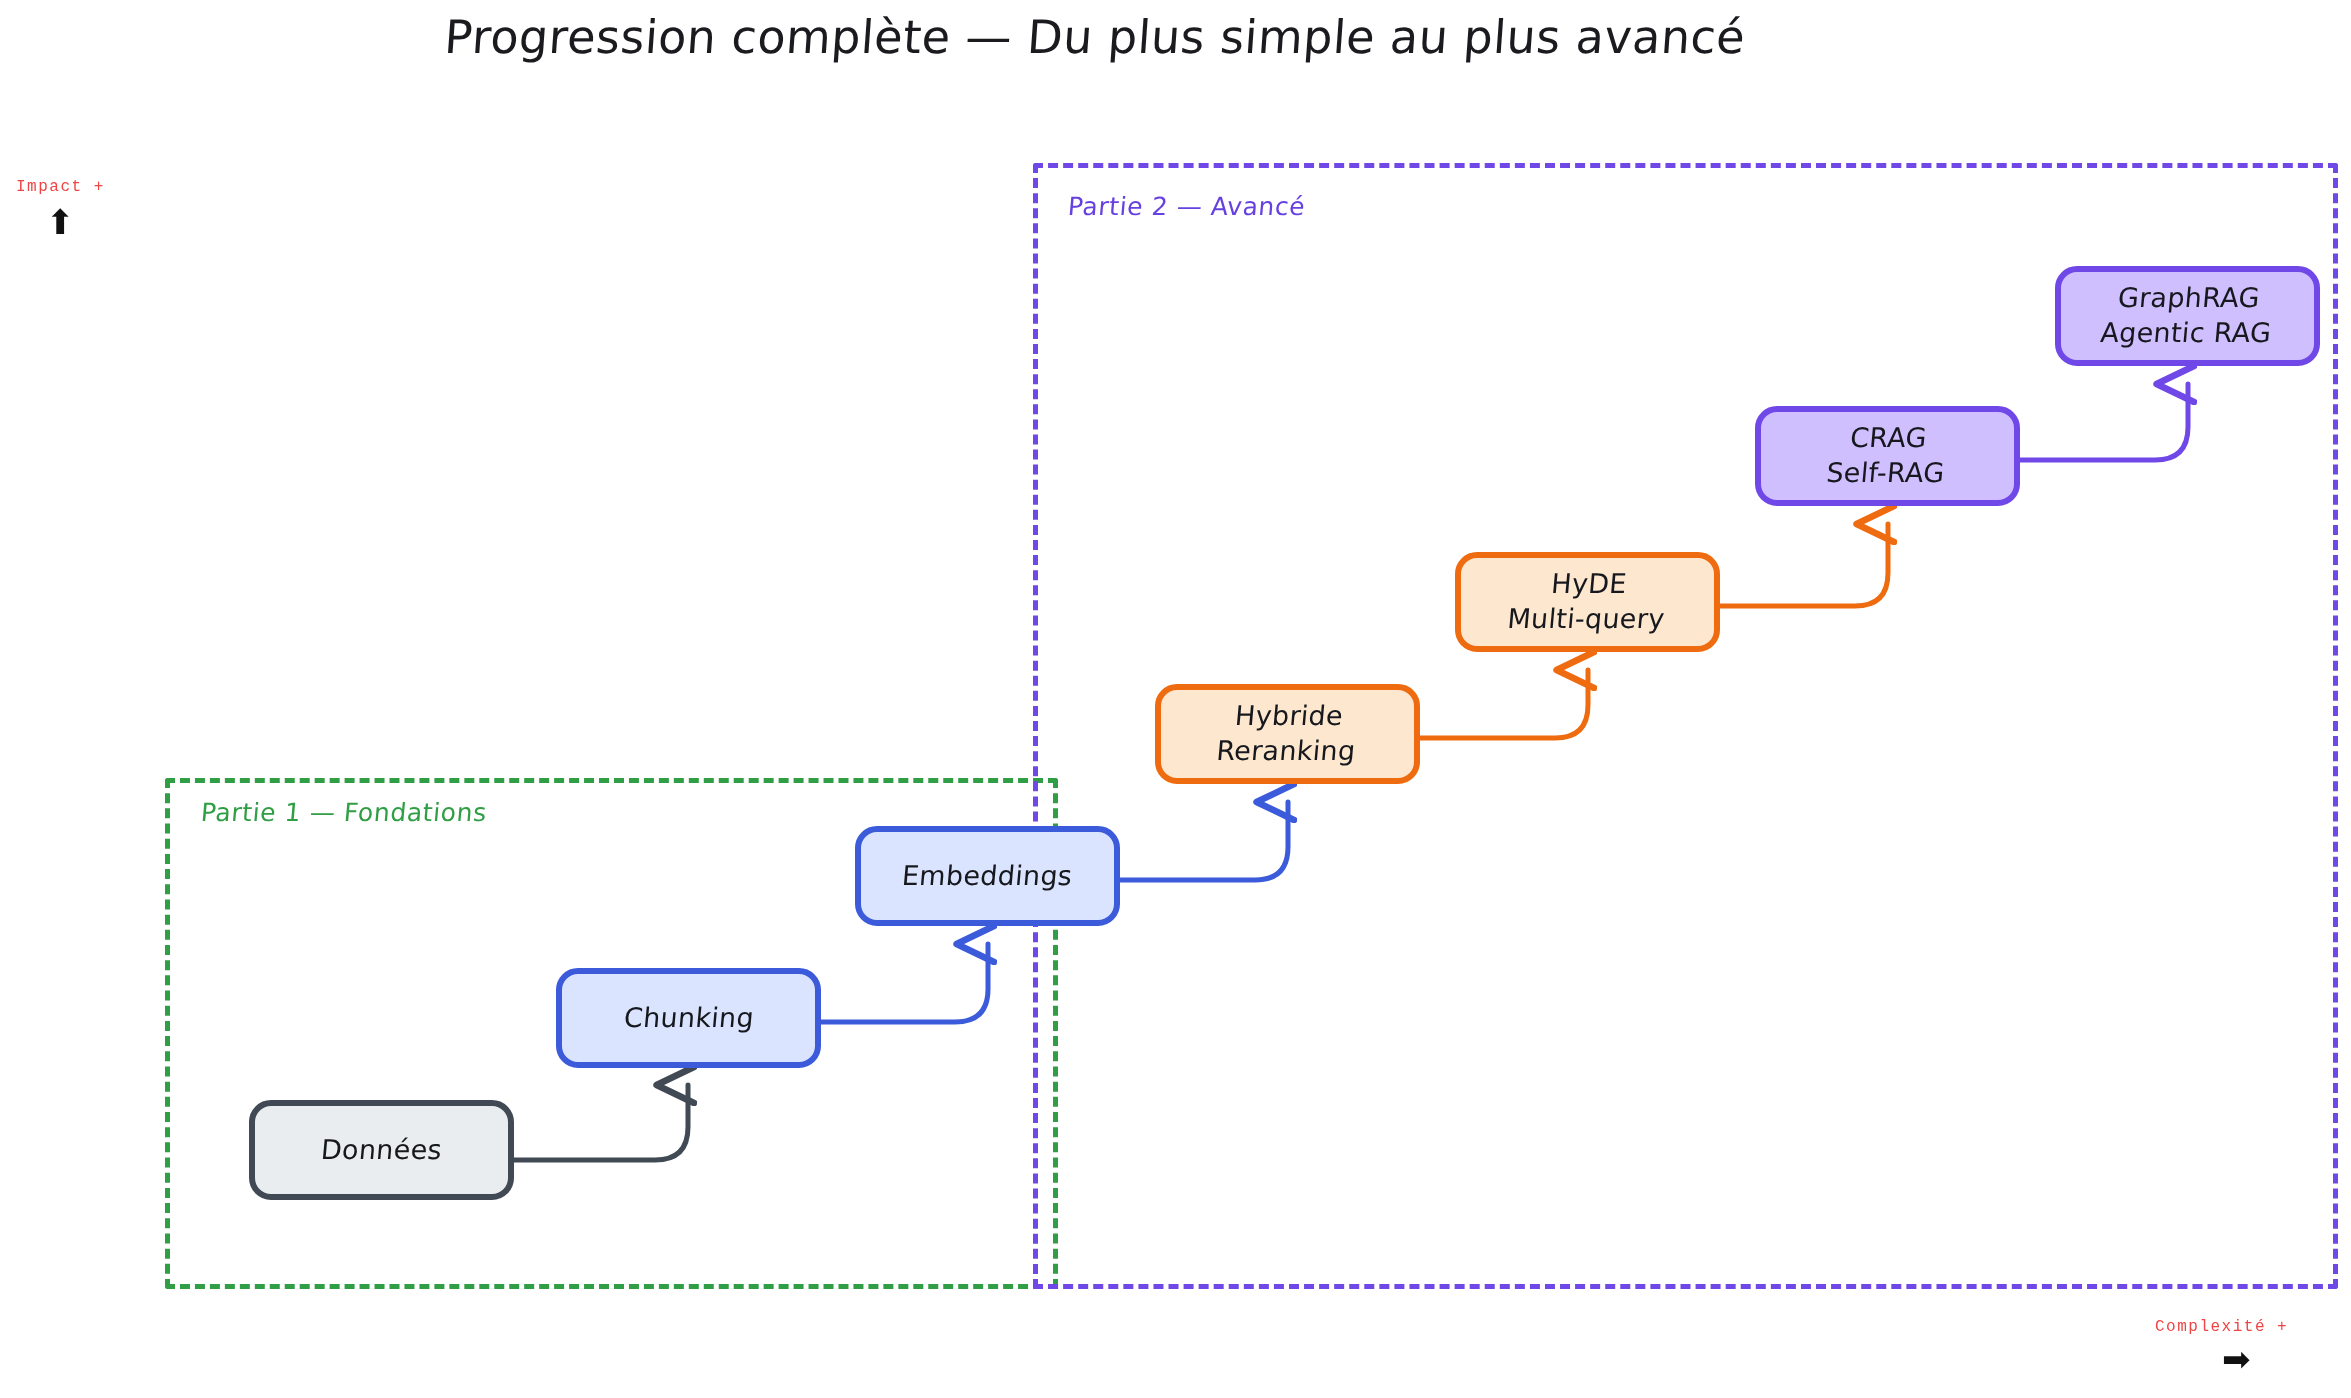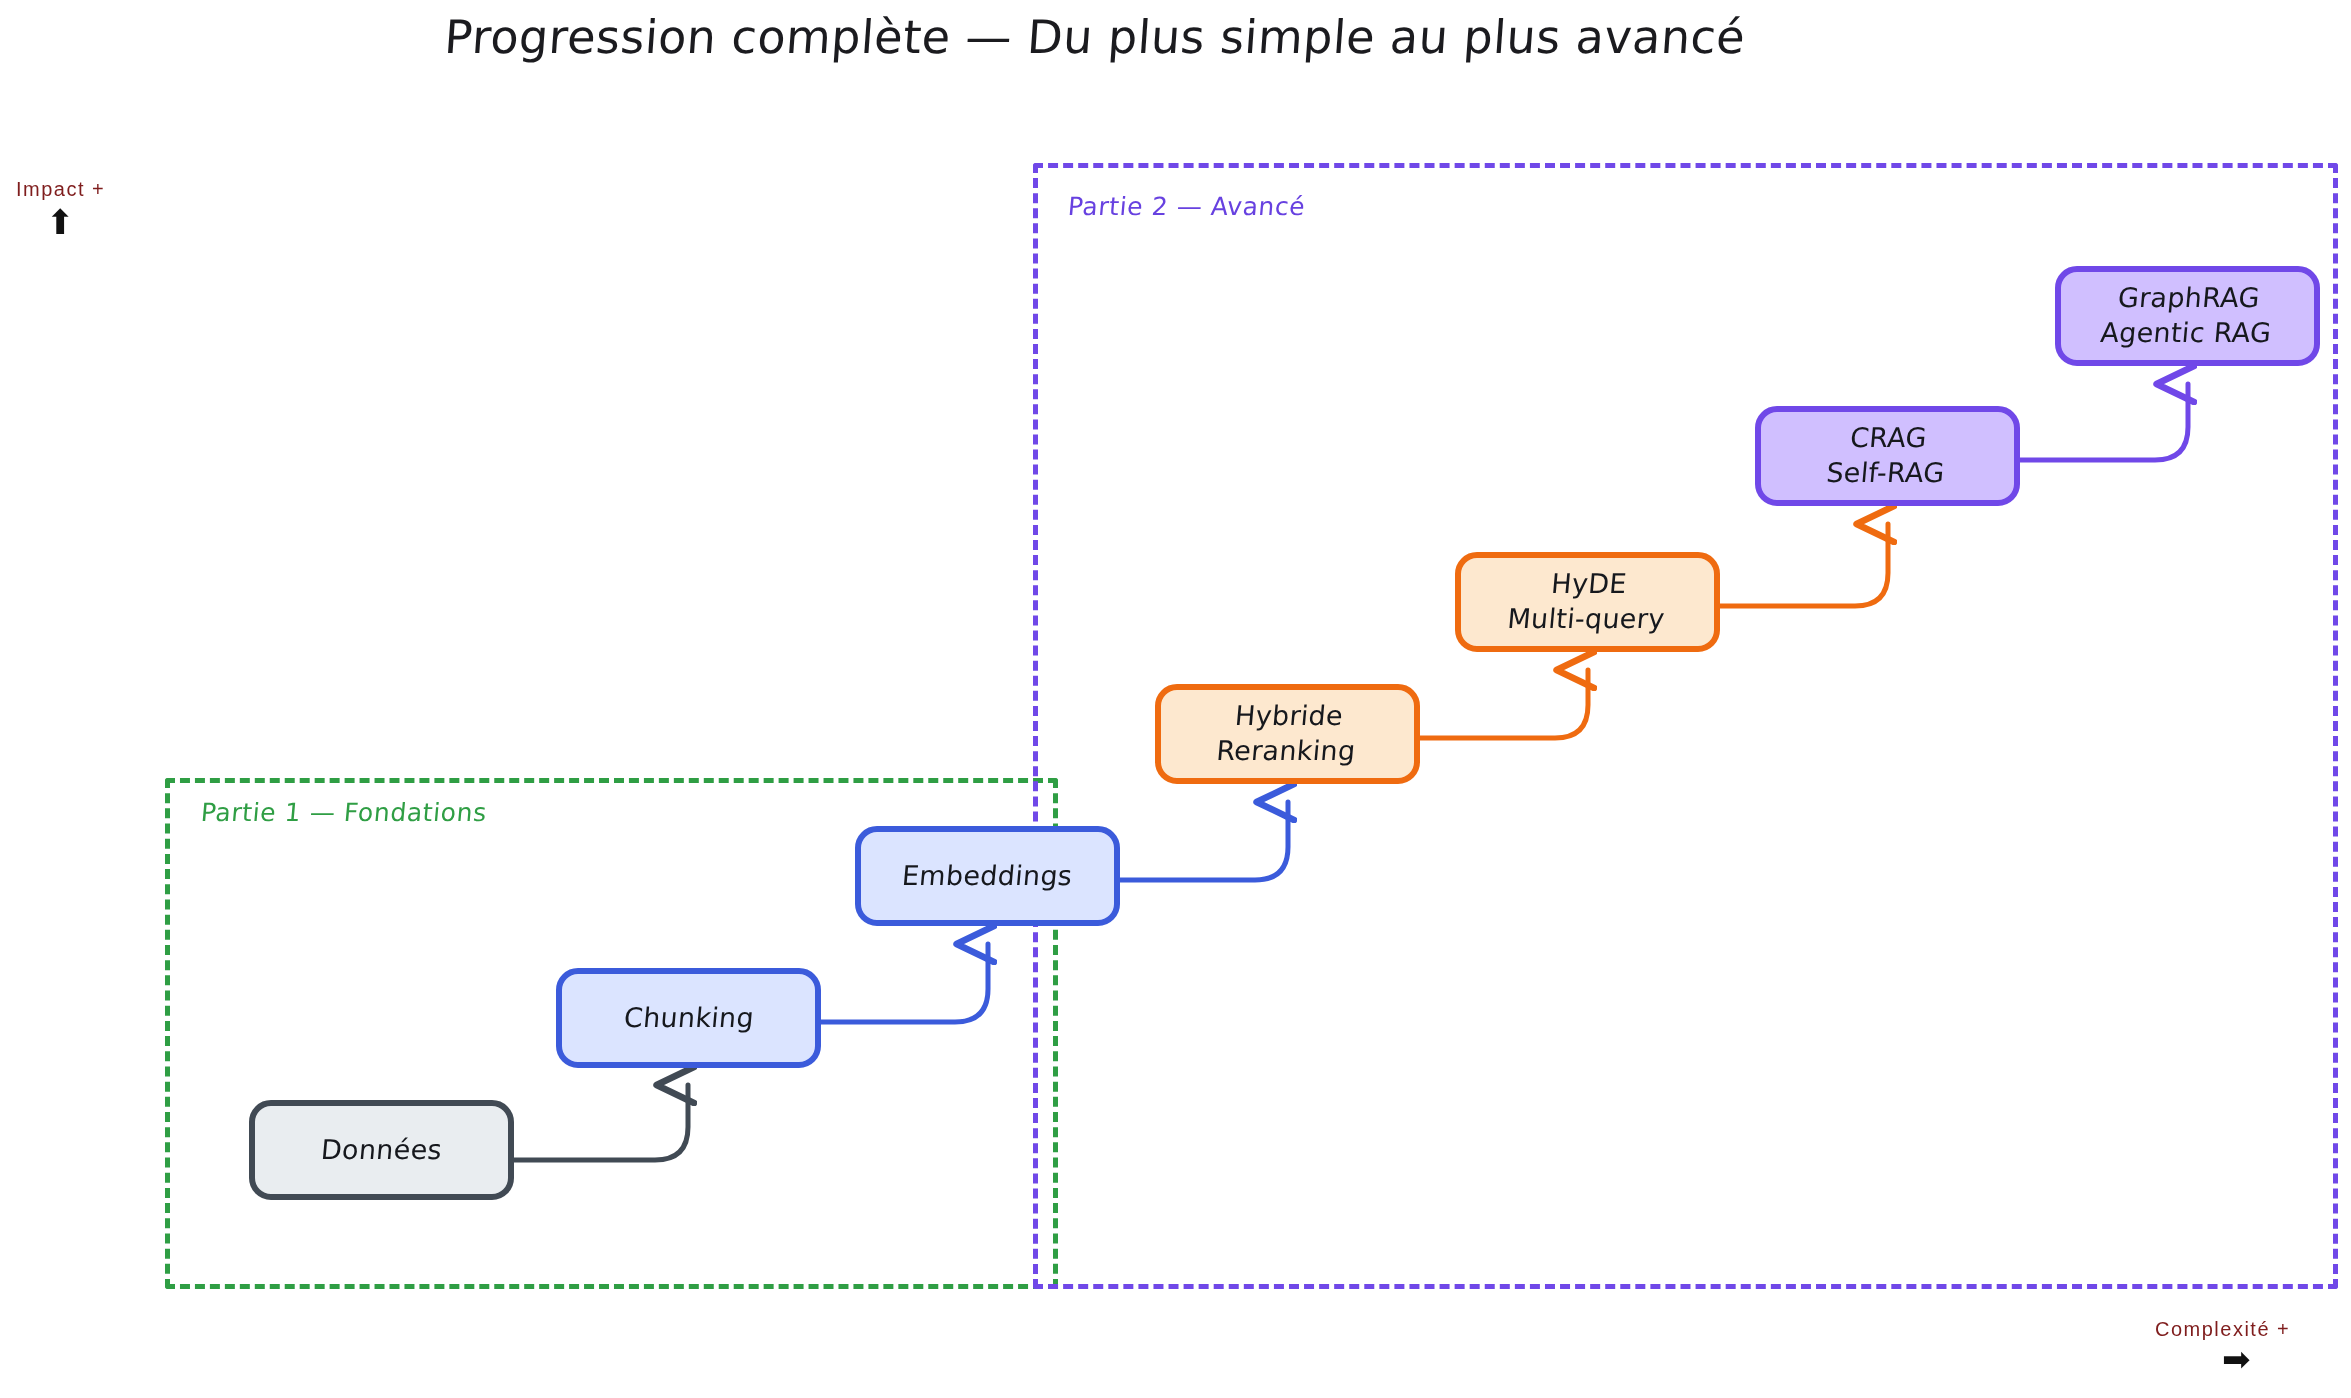--- a/index.html
+++ b/index.html
@@ -27,25 +27,25 @@
     font-weight: 400;
     color: #1b1b1f;
     letter-spacing: 0.5px;
     font-family: "DejaVu Sans", sans-serif;
     transform: skewX(-4deg);
   }
 
   
   .axis-label {
     position: absolute;
-    font-size: 20px;
-    color: #7f1d1d;
+    font-size: 16px;
+    color: #ef4444;
     letter-spacing: 1.5px;
     white-space: nowrap;
-    font-family: Liberation Sans, sans-serif;
+    font-family: Liberation Mono, monospace;
   }
   #impact-label { left: 16px; top: 178px; }
   #complexite-label { left: 2155px; top: 1318px; }
   .axis-arrow {
     position: absolute;
     color: #111111;
     font-size: 34px;
     line-height: 1;
   }
   #impact-arrow { left: 46px; top: 205px; }

